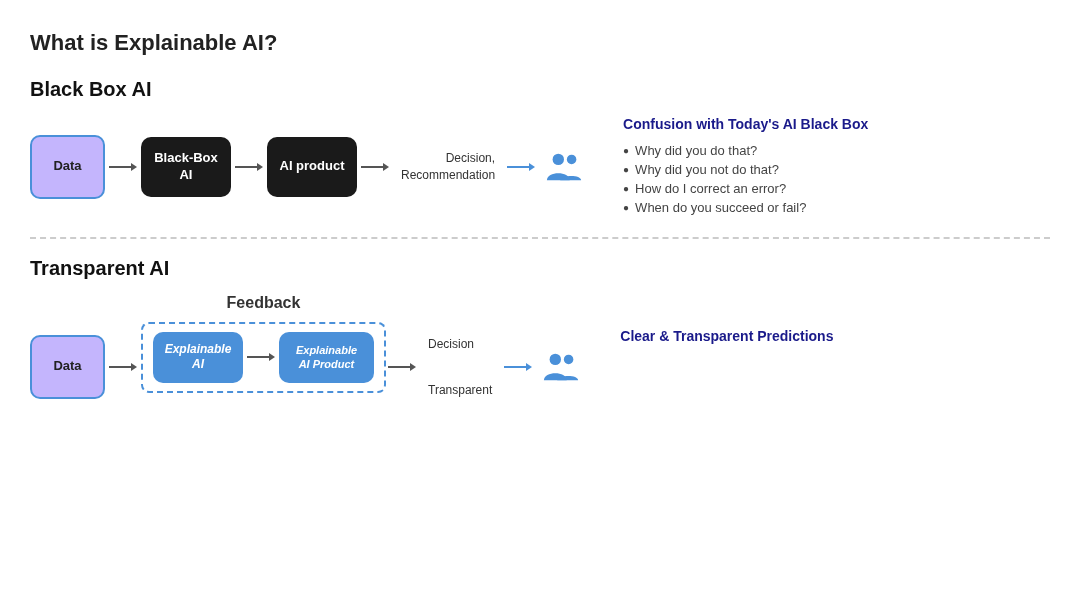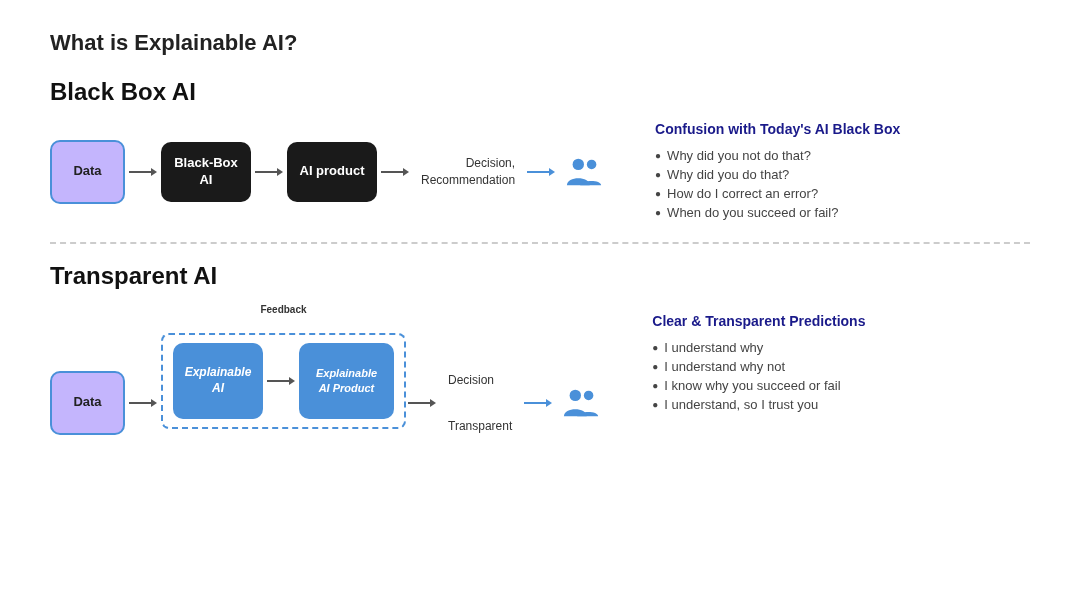--- a/index.html
+++ b/index.html
@@ -9,33 +9,33 @@
       width: 1080px;
       min-height: 589px;
       display: flex;
       align-items: center;
       justify-content: center;
     }
     .slide {
       width: 1080px;
       min-height: 589px;
       background: #ffffff;
-      padding: 30px 50px;
+      padding: 30px 30px;
     }
     .slide-title {
       font-size: 22px;
       font-weight: 600;
       color: #222;
       margin-bottom: 22px;
     }
     .section {
       margin-bottom: 10px;
     }
     .section-title {
-      font-size: 24px;
+      font-size: 20px;
       font-weight: 700;
       color: #111;
       margin-bottom: 14px;
     }
     .section-content {
       display: flex;
       align-items: center;
       gap: 0;
     }
     
@@ -65,21 +65,21 @@
       background: #1a1a1a;
       color: #fff;
       width: 90px;
       height: 60px;
     }
     .box-blue {
       background: #4a90d9;
       color: #fff;
       font-style: italic;
       width: 90px;
-      height: 76px;
+      height: 51px;
     }
     .arrow {
       display: flex;
       align-items: center;
       margin: 0 4px;
     }
     .arrow svg {
       display: block;
     }
     .decision-label {
@@ -95,21 +95,21 @@
       margin: 0 8px;
     }
     
     .person-icon {
       width: 38px;
       height: 38px;
       margin-left: 6px;
     }
     
     .right-panel {
-      margin-left: 52px;
+      margin-left: 40px;
       flex: 1;
     }
     .right-panel-title {
       font-size: 14px;
       font-weight: 700;
       color: #1a1a8a;
       margin-bottom: 8px;
       line-height: 1.4;
     }
     .bullet-list {
@@ -216,22 +216,22 @@
           <circle cx="14" cy="10" r="6" fill="#4a90d9"></circle>
           <path d="M2 32 C2 22 26 22 26 32" fill="#4a90d9"></path>
           <circle cx="28" cy="10" r="5" fill="#4a90d9"></circle>
           <path d="M16 32 C18 26 38 26 38 32" fill="#4a90d9"></path>
         </svg>
       </div>
 
       <div class="right-panel">
         <div class="right-panel-title">Confusion with Today's AI Black Box</div>
         <ul class="bullet-list">
+          <li>Why did you do that?</li>
           <li>Why did you not do that?</li>
-          <li>Why did you do that?</li>
           <li>How do I correct an error?</li>
           <li>When do you succeed or fail?</li>
         </ul>
       </div>
     </div>
   </div>
 
   <hr class="divider">
 
   <div class="section">
@@ -240,21 +240,21 @@
 
       <div class="bottom-diagram">
 
         <div style="display:flex; align-items:flex-start; gap:0; margin-bottom:0;">
 
           <div style="width:75px; flex-shrink:0;"></div>
 
           <div style="width:36px; flex-shrink:0;"></div>
 
           <div style="position:relative; display:flex; flex-direction:column; align-items:center;">
-            <div style="font-size:10px; font-weight:600; color:#333; margin-bottom:18px; align-self:center;">Feedback</div>
+            <div style="font-size:16px; font-weight:600; color:#333; margin-bottom:10px; align-self:center;">Feedback</div>
             <div style="border:2px dashed #4a90d9; border-radius:8px; padding:8px 10px; display:flex; align-items:center; gap:0;">
 
               <div class="box box-blue" style="font-size:12px;">Explainable<br>AI</div>
 
               <div class="arrow">
                 <svg width="28" height="16" viewBox="0 0 28 16">
                     <line x1="0" y1="8" x2="22" y2="8" stroke="#555" stroke-width="2"></line>
                     <polygon points="22,4 28,8 22,12" fill="#555"></polygon>
                   </svg>
               </div>
@@ -302,22 +302,16 @@
             <circle cx="14" cy="10" r="6" fill="#4a90d9"></circle>
             <path d="M2 32 C2 22 26 22 26 32" fill="#4a90d9"></path>
             <circle cx="28" cy="10" r="5" fill="#4a90d9"></circle>
             <path d="M16 32 C18 26 38 26 38 32" fill="#4a90d9"></path>
           </svg>
         </div>
       </div>
 
       <div class="right-panel" style="margin-top:-10px;">
         <div class="right-panel-title">Clear &amp; Transparent Predictions</div>
-        <ul class="bullet-list">
-          <li>I understand why</li>
-          <li>I understand why not</li>
-          <li>I know why you succeed or fail</li>
-          <li>I understand, so I trust you</li>
-        </ul>
       </div>
     </div>
   </div>
 </div>
 
 </body></html>

